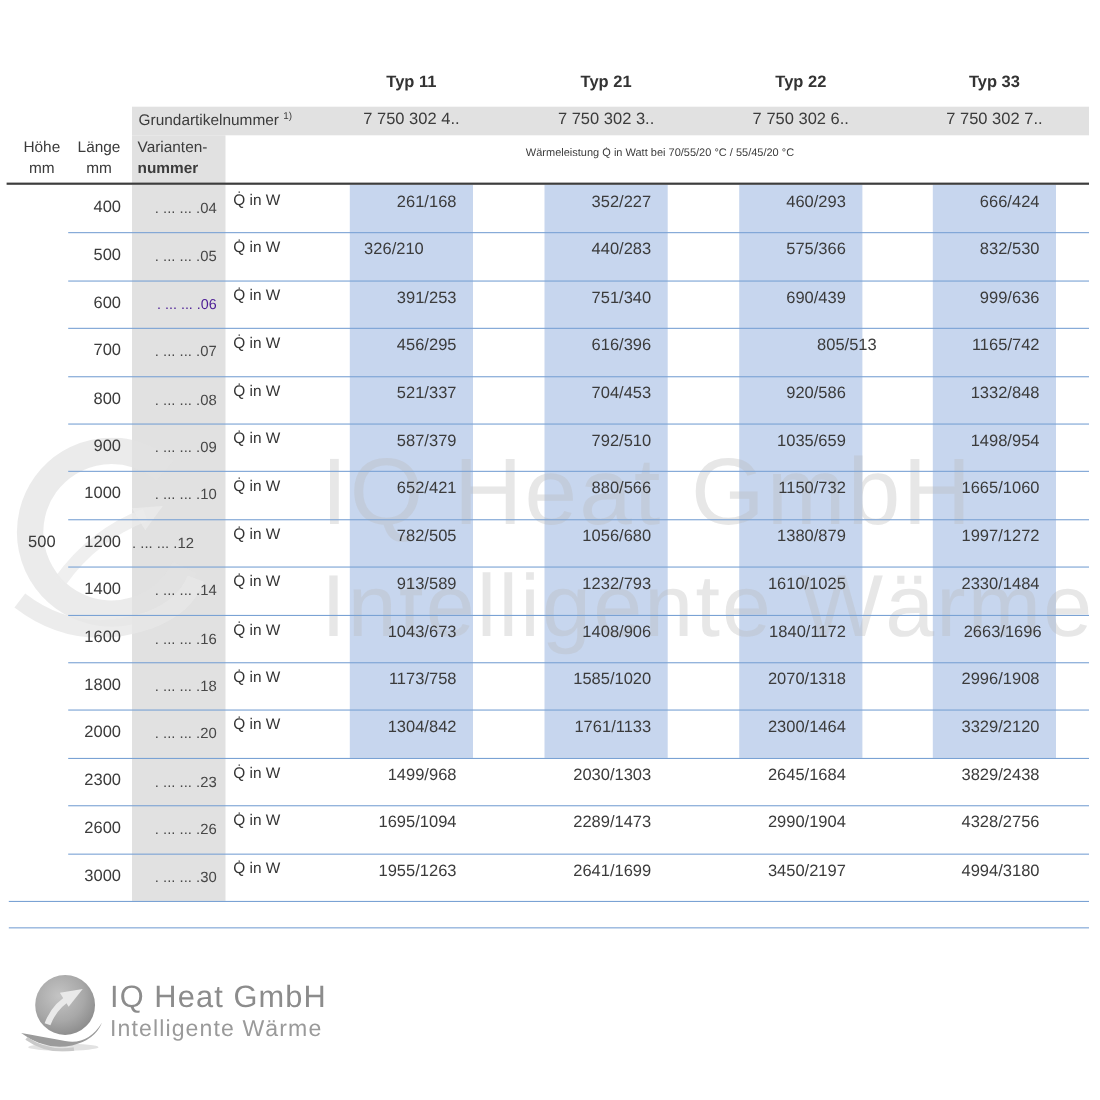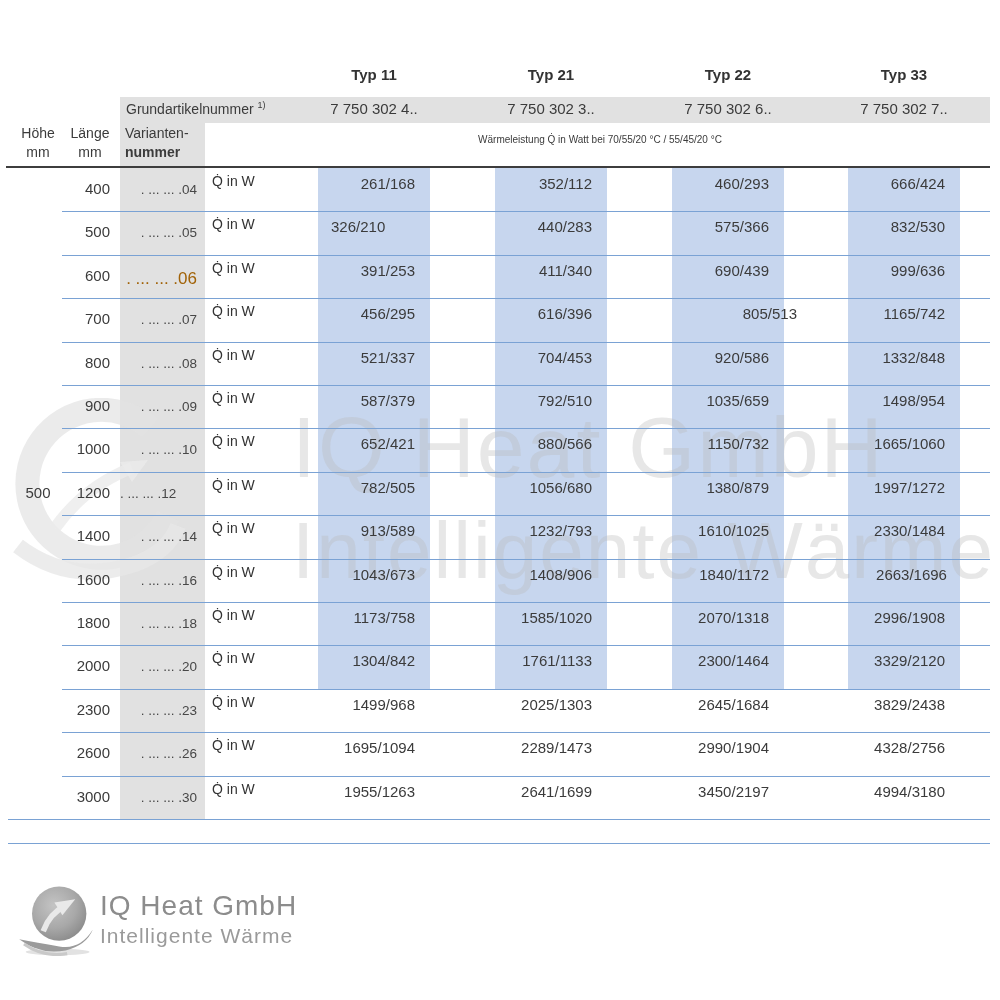--- a/index.html
+++ b/index.html
@@ -77,37 +77,37 @@
 
   <div id="thick-line"></div>
 
   <div class="cell" style="left:20px;top:484px;width:36px;text-align:center;">500</div>
 
   <div id="rows">
       <div class="cell" style="left: 30px; top: 180px; width: 80px; text-align: right;">400</div>
       <div class="cell" style="left: 120px; top: 182px; width: 77px; text-align: right; font-size: 13.5px; color: rgb(71, 71, 71);">. ... ... .04</div>
       <div class="cell" style="left: 212px; top: 173px; font-size: 14px; color: rgb(51, 51, 51);">Q̇ in W</div>
       <div class="cell" style="left: 318px; top: 175px; width: 97px; text-align: right;">261/168</div>
-      <div class="cell" style="left: 495px; top: 175px; width: 97px; text-align: right;">352/112</div>
+      <div class="cell" style="left: 495px; top: 175px; width: 97px; text-align: right;">352/227</div>
       <div class="cell" style="left: 672px; top: 175px; width: 97px; text-align: right;">460/293</div>
       <div class="cell" style="left: 848px; top: 175px; width: 97px; text-align: right;">666/424</div>
       <div class="sep" style="top: 211.4px;"></div>
       <div class="cell" style="left: 30px; top: 223.4px; width: 80px; text-align: right;">500</div>
       <div class="cell" style="left: 120px; top: 225.4px; width: 77px; text-align: right; font-size: 13.5px; color: rgb(71, 71, 71);">. ... ... .05</div>
       <div class="cell" style="left: 212px; top: 216.4px; font-size: 14px; color: rgb(51, 51, 51);">Q̇ in W</div>
       <div class="cell" style="left: 318px; top: 218.4px; width: 97px; text-align: left; padding-left: 13px;">326/210</div>
       <div class="cell" style="left: 495px; top: 218.4px; width: 97px; text-align: right;">440/283</div>
       <div class="cell" style="left: 672px; top: 218.4px; width: 97px; text-align: right;">575/366</div>
       <div class="cell" style="left: 848px; top: 218.4px; width: 97px; text-align: right;">832/530</div>
       <div class="sep" style="top: 254.8px;"></div>
       <div class="cell" style="left: 30px; top: 266.8px; width: 80px; text-align: right;">600</div>
-      <div class="cell" style="left: 120px; top: 268.8px; width: 77px; text-align: right; font-size: 17px; color: #a16207;">. ... ... .06</div>
+      <div class="cell" style="left: 120px; top: 268.8px; width: 77px; text-align: right; font-size: 13px; color: #4c1d95;">. ... ... .06</div>
       <div class="cell" style="left: 212px; top: 259.8px; font-size: 14px; color: rgb(51, 51, 51);">Q̇ in W</div>
       <div class="cell" style="left: 318px; top: 261.8px; width: 97px; text-align: right;">391/253</div>
-      <div class="cell" style="left: 495px; top: 261.8px; width: 97px; text-align: right;">411/340</div>
+      <div class="cell" style="left: 495px; top: 261.8px; width: 97px; text-align: right;">751/340</div>
       <div class="cell" style="left: 672px; top: 261.8px; width: 97px; text-align: right;">690/439</div>
       <div class="cell" style="left: 848px; top: 261.8px; width: 97px; text-align: right;">999/636</div>
       <div class="sep" style="top: 298.2px;"></div>
       <div class="cell" style="left: 30px; top: 310.2px; width: 80px; text-align: right;">700</div>
       <div class="cell" style="left: 120px; top: 312.2px; width: 77px; text-align: right; font-size: 13.5px; color: rgb(71, 71, 71);">. ... ... .07</div>
       <div class="cell" style="left: 212px; top: 303.2px; font-size: 14px; color: rgb(51, 51, 51);">Q̇ in W</div>
       <div class="cell" style="left: 318px; top: 305.2px; width: 97px; text-align: right;">456/295</div>
       <div class="cell" style="left: 495px; top: 305.2px; width: 97px; text-align: right;">616/396</div>
       <div class="cell" style="left: 672px; top: 305.2px; width: 97px; text-align: right; padding-left: 28px;">805/513</div>
       <div class="cell" style="left: 848px; top: 305.2px; width: 97px; text-align: right;">1165/742</div>
@@ -173,21 +173,21 @@
       <div class="cell" style="left: 212px; top: 650.4px; font-size: 14px; color: rgb(51, 51, 51);">Q̇ in W</div>
       <div class="cell" style="left: 318px; top: 652.4px; width: 97px; text-align: right;">1304/842</div>
       <div class="cell" style="left: 495px; top: 652.4px; width: 97px; text-align: right;">1761/1133</div>
       <div class="cell" style="left: 672px; top: 652.4px; width: 97px; text-align: right;">2300/1464</div>
       <div class="cell" style="left: 848px; top: 652.4px; width: 97px; text-align: right;">3329/2120</div>
       <div class="sep" style="top: 688.8px;"></div>
       <div class="cell" style="left: 30px; top: 700.8px; width: 80px; text-align: right;">2300</div>
       <div class="cell" style="left: 120px; top: 702.8px; width: 77px; text-align: right; font-size: 13.5px; color: rgb(71, 71, 71);">. ... ... .23</div>
       <div class="cell" style="left: 212px; top: 693.8px; font-size: 14px; color: rgb(51, 51, 51);">Q̇ in W</div>
       <div class="cell" style="left: 318px; top: 695.8px; width: 97px; text-align: right;">1499/968</div>
-      <div class="cell" style="left: 495px; top: 695.8px; width: 97px; text-align: right;">2025/1303</div>
+      <div class="cell" style="left: 495px; top: 695.8px; width: 97px; text-align: right;">2030/1303</div>
       <div class="cell" style="left: 672px; top: 695.8px; width: 97px; text-align: right;">2645/1684</div>
       <div class="cell" style="left: 848px; top: 695.8px; width: 97px; text-align: right;">3829/2438</div>
       <div class="sep" style="top: 732.2px;"></div>
       <div class="cell" style="left: 30px; top: 744.2px; width: 80px; text-align: right;">2600</div>
       <div class="cell" style="left: 120px; top: 746.2px; width: 77px; text-align: right; font-size: 13.5px; color: rgb(71, 71, 71);">. ... ... .26</div>
       <div class="cell" style="left: 212px; top: 737.2px; font-size: 14px; color: rgb(51, 51, 51);">Q̇ in W</div>
       <div class="cell" style="left: 318px; top: 739.2px; width: 97px; text-align: right;">1695/1094</div>
       <div class="cell" style="left: 495px; top: 739.2px; width: 97px; text-align: right;">2289/1473</div>
       <div class="cell" style="left: 672px; top: 739.2px; width: 97px; text-align: right;">2990/1904</div>
       <div class="cell" style="left: 848px; top: 739.2px; width: 97px; text-align: right;">4328/2756</div>

